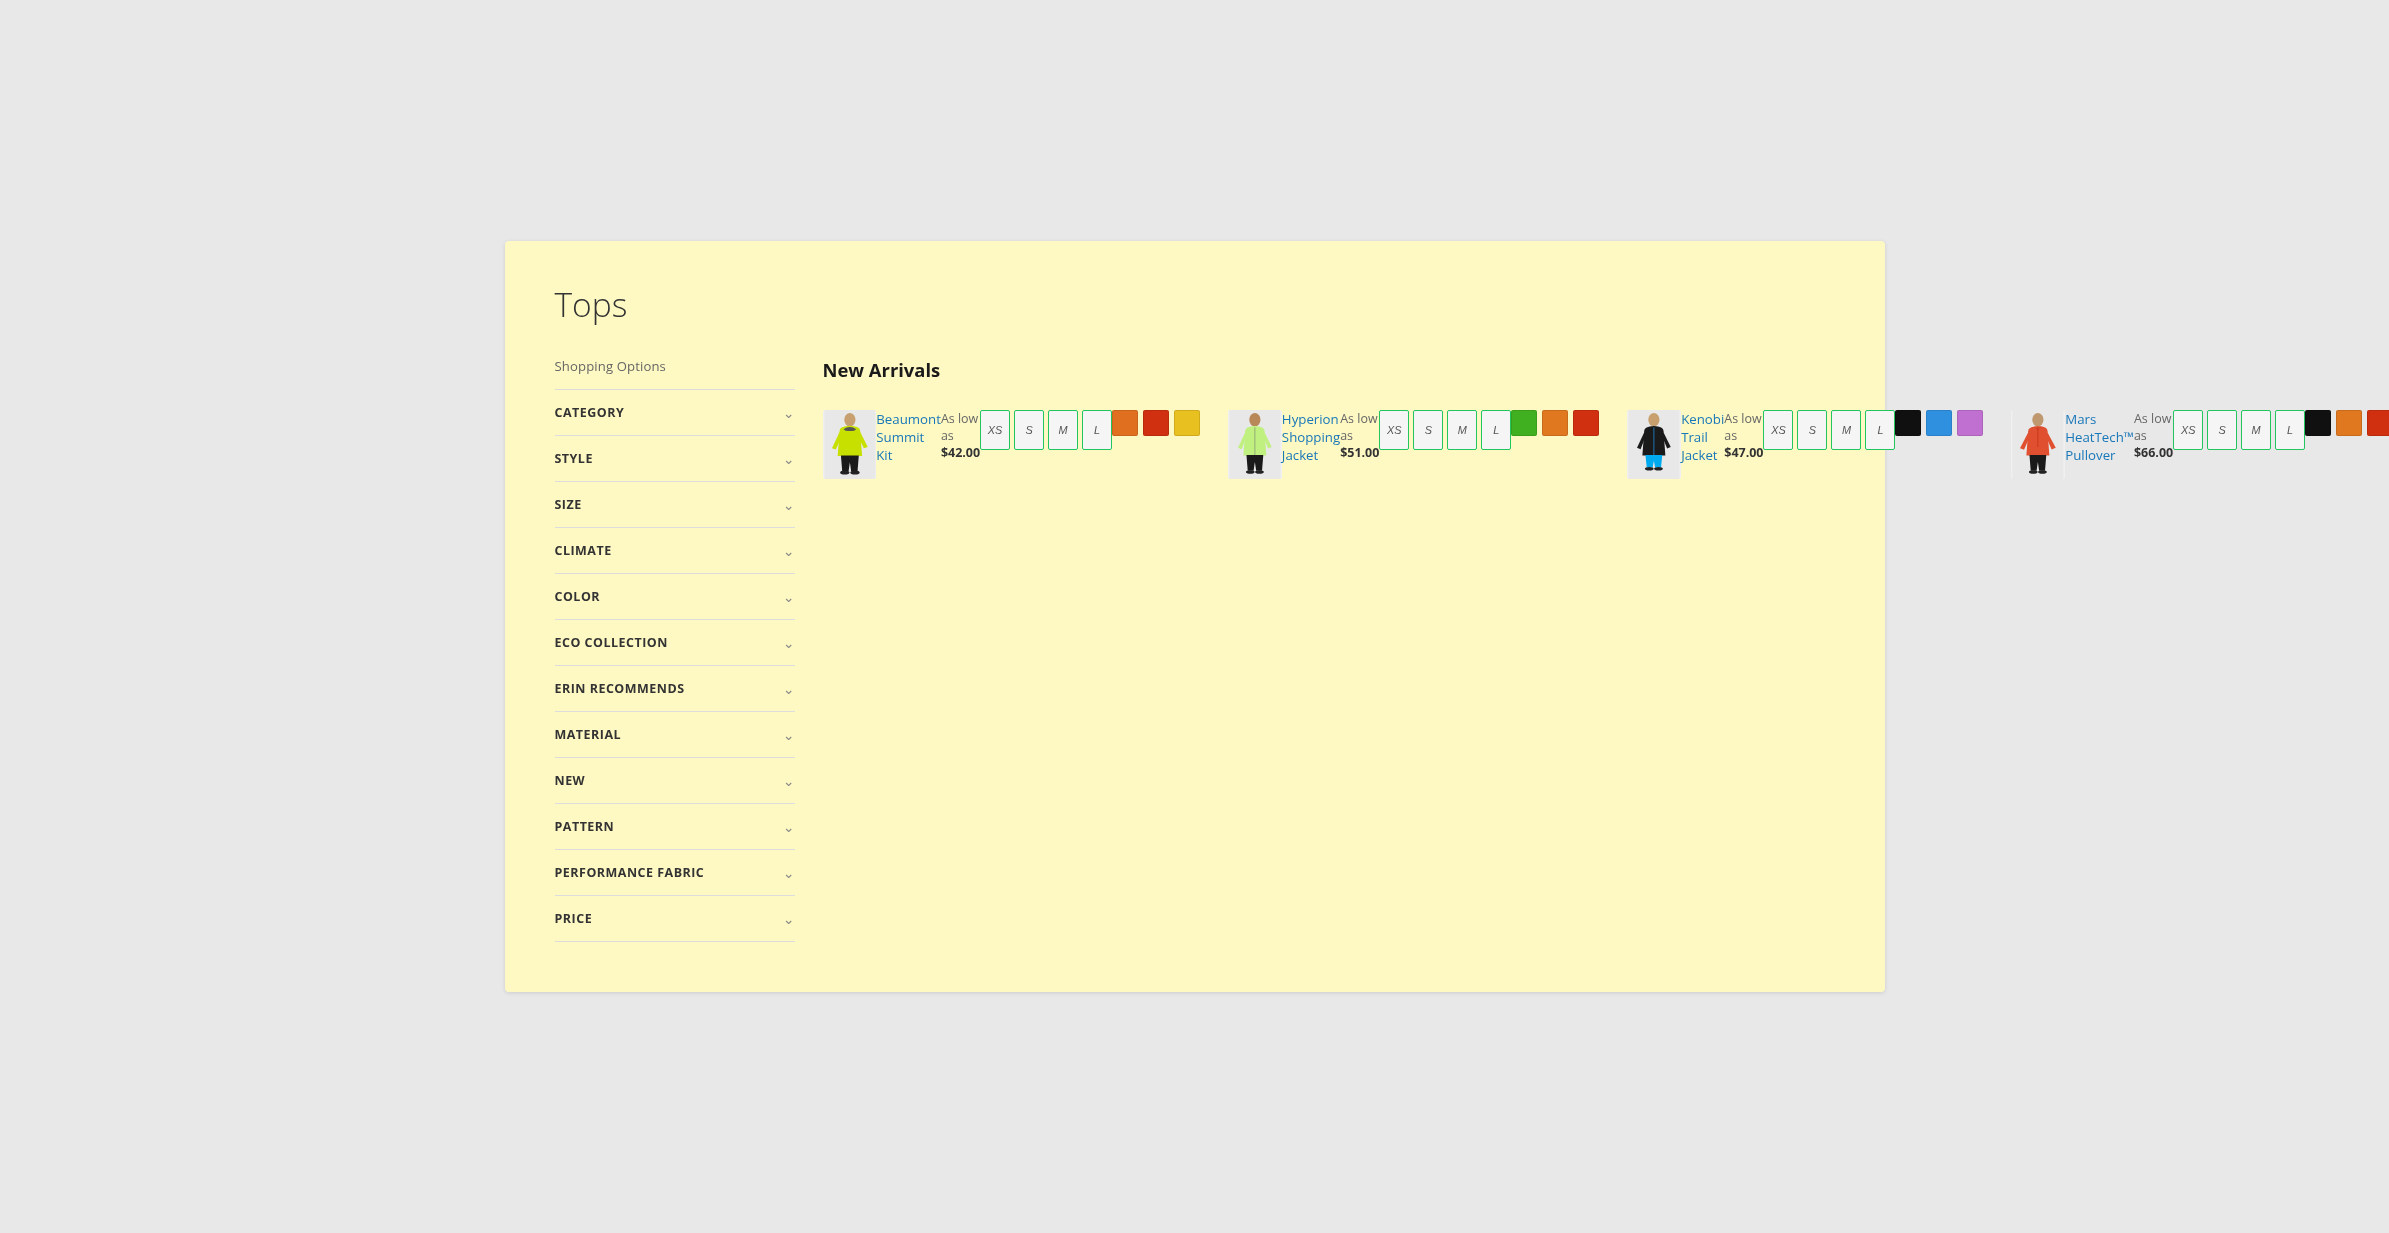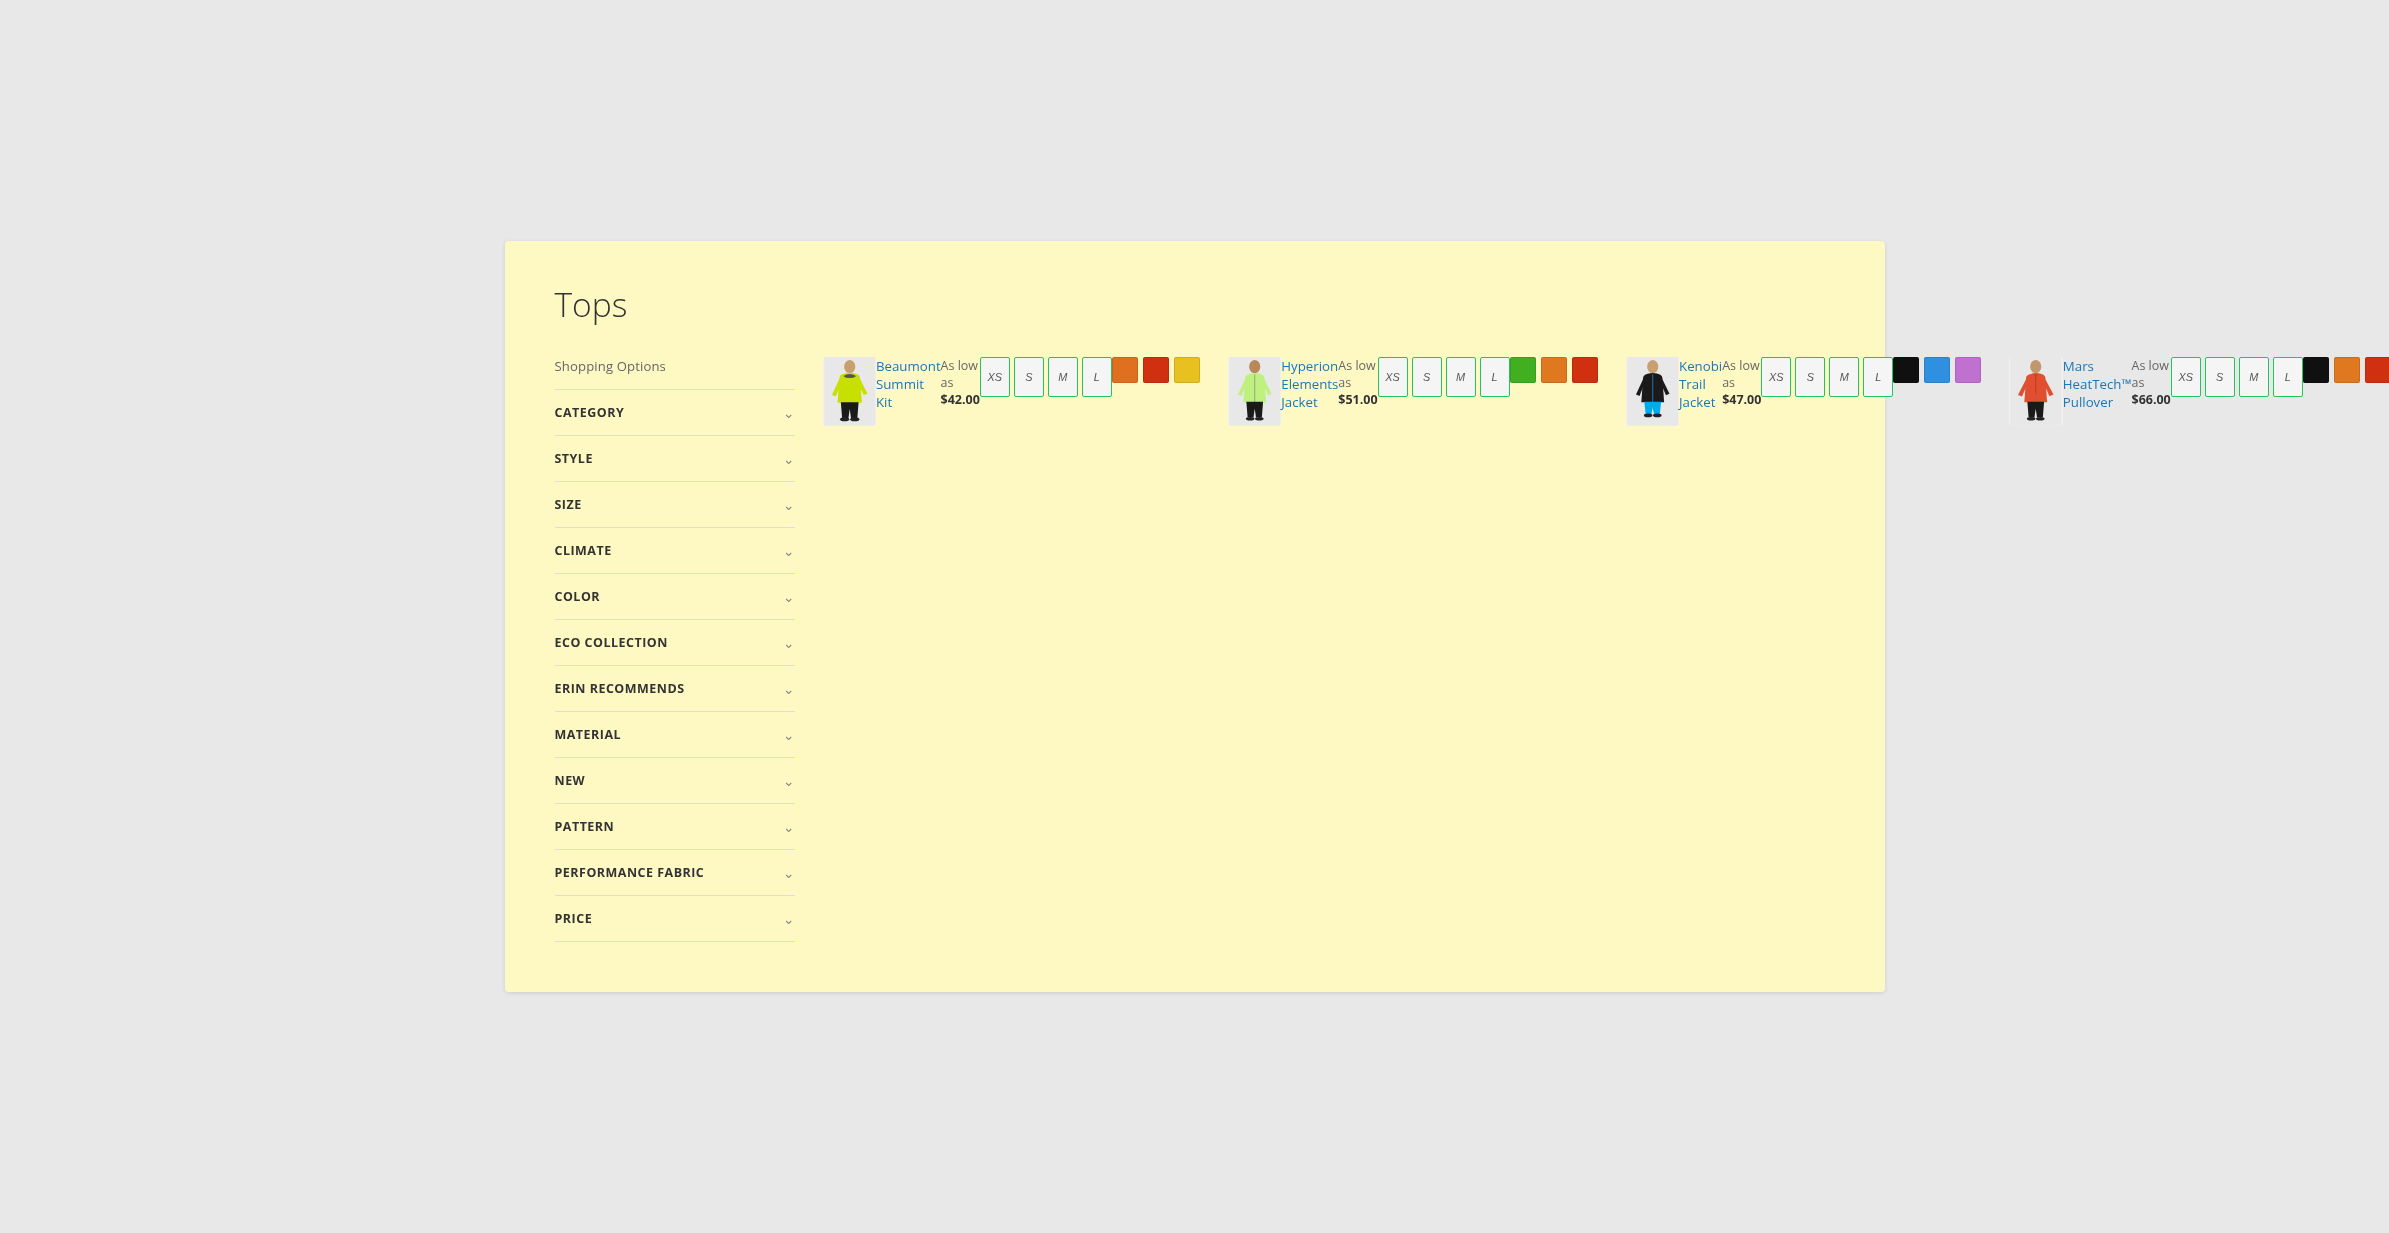--- a/index.html
+++ b/index.html
@@ -203,20 +203,21 @@
       <span class="chevron-icon">⌄</span>
     </div>
           <div class="filter-item">
       <span class="filter-item-label">PRICE</span>
       <span class="chevron-icon">⌄</span>
     </div>
         </div>
     </aside>
 
     <main class="product-area">
+      <h2 class="section-title">New Arrivals</h2>
       <div class="product-grid" id="product-grid">
           <div class="product-card">
             <div class="product-image-wrap">
               <svg viewBox="0 0 200 270" xmlns="http://www.w3.org/2000/svg" width="100%" height="100%">
       <rect width="200" height="270" fill="#e8e8e8"></rect>
 
       <ellipse cx="100" cy="38" rx="22" ry="26" fill="#c8a070"></ellipse>
 
       <path d="M60,80 Q60,65 100,62 Q140,65 140,80 L148,180 L52,180 Z" fill="#c8e000"></path>
 
@@ -254,21 +255,21 @@
 
       <line x1="100" y1="68" x2="100" y2="178" stroke="#666" stroke-width="2"></line>
       <arms></arms>
       <path d="M62,88 L34,148 L48,154 L68,102Z" fill="#c0f080"></path>
       <path d="M138,88 L166,145 L152,151 L132,102Z" fill="#c0f080"></path>
       <path d="M67,176 L72,238 L95,238 L100,204 L105,238 L128,238 L133,176Z" fill="#1a1a1a"></path>
       <ellipse cx="82" cy="243" rx="17" ry="7" fill="#222"></ellipse>
       <ellipse cx="118" cy="243" rx="17" ry="7" fill="#222"></ellipse>
     </svg>
             </div>
-            <div class="product-name">Hyperion Elements Jacket</div>
+            <div class="product-name">Hyperion Shopping Jacket</div>
             <div class="product-price-line">As low as <strong>$51.00</strong></div>
             <div class="size-options">
               <button class="size-btn">XS</button>
               <button class="size-btn">S</button>
               <button class="size-btn">M</button>
               <button class="size-btn">L</button>
             </div>
             <div class="color-swatches">
               <div class="color-swatch" style="background: rgb(64, 176, 32);"></div>
               <div class="color-swatch" style="background: rgb(224, 120, 32);"></div>

